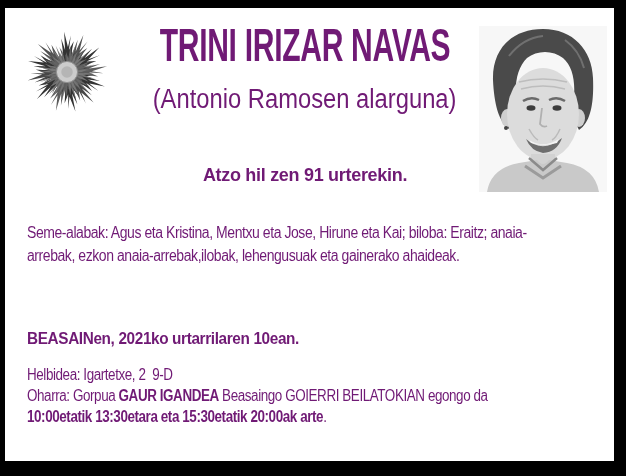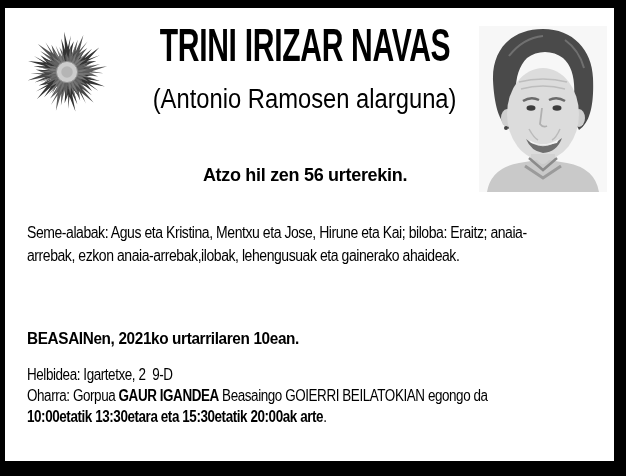--- a/index.html
+++ b/index.html
@@ -17,21 +17,21 @@
     background: #000000;
     overflow: hidden;
   }
   .card {
     position: absolute;
     left: 5px;
     top: 8px;
     width: 609px;
     height: 453px;
     background: #ffffff;
-    color: #000000;
+    color: #701a75;
   }
   .ornament {
     position: absolute;
     left: 14px;
     top: 16px;
     width: 96px;
     height: 96px;
   }
   .photo {
     position: absolute;
@@ -162,21 +162,21 @@
       <circle cx="50" cy="50" r="6" fill="#b5b5b5"></circle>
     </svg>
 
     <div class="header">
       <div class="name-line">
         <span class="name">TRINI IRIZAR NAVAS</span>
       </div>
       <div class="relationship-line">
         <span class="relationship">(Antonio Ramosen alarguna)</span>
       </div>
-      <div class="death-line">Atzo hil zen 56 urterekin.</div>
+      <div class="death-line">Atzo hil zen 91 urterekin.</div>
     </div>
 
     <svg class="photo" viewBox="0 0 128 166" aria-hidden="true">
       <rect x="0" y="0" width="128" height="166" fill="#f7f7f7"></rect>
 
       <path d="M64 3 C32 3 13 24 14 54 C15 78 20 96 30 103 L40 88 C34 66 36 44 48 32 C58 24 74 24 84 32 C96 42 98 64 92 88 L100 104 C112 96 115 76 114 52 C113 24 94 3 64 3 Z" fill="#4a4a4a"></path>
       <path d="M30 30 Q44 12 64 10 M86 14 Q100 24 105 42" stroke="#8a8a8a" stroke-width="2" fill="none" opacity="0.6"></path>
 
       <ellipse cx="28" cy="92" rx="6" ry="9" fill="#cfcfcf"></ellipse>
       <ellipse cx="100" cy="92" rx="6" ry="9" fill="#cfcfcf"></ellipse>

